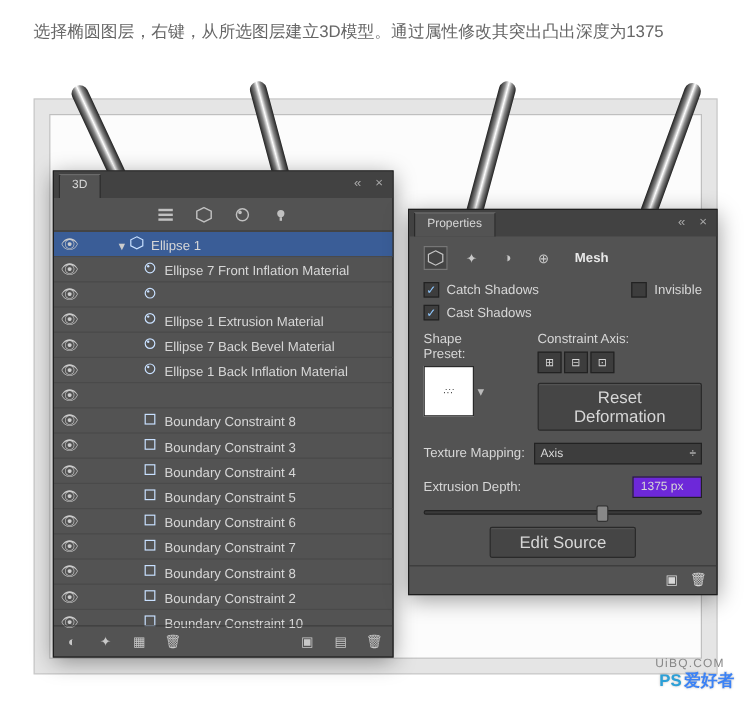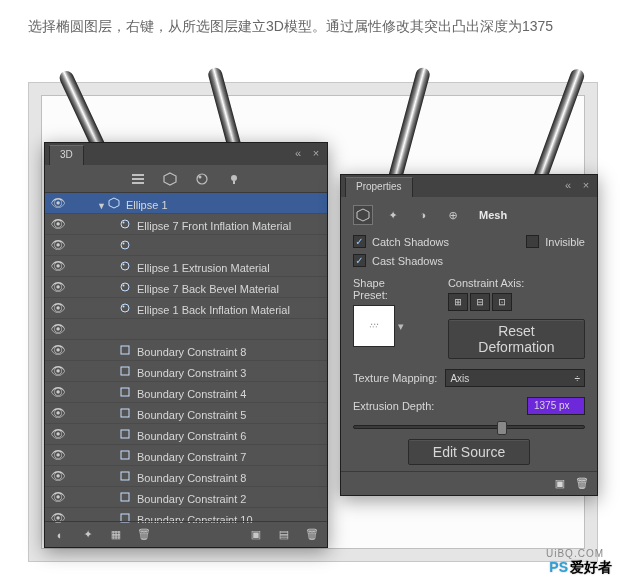--- a/index.html
+++ b/index.html
@@ -46,21 +46,21 @@
 .thumb{width:42px;height:42px;background:#fff;border:1px solid #2a2a2a;display:flex;align-items:center;justify-content:center;color:#333;font-size:7px;text-align:center}
 .btn{background:#454545;border:1px solid #2a2a2a;color:#d7d7d7;padding:3px 10px;font-size:14px;border-radius:2px;cursor:pointer;box-shadow:inset 0 1px 0 rgba(255,255,255,.08)}
 .select{background:#3d3d3d;border:1px solid #222;color:#d7d7d7;font-size:10px;padding:2px 4px;height:18px;flex:1;display:flex;align-items:center;justify-content:space-between}
 .valbox{background:#6d28d9;border:1px solid #222;color:#d7d7d7;font-size:10px;padding:2px 6px;height:18px;min-width:58px;text-align:left}
 .slider{height:4px;background:#3a3a3a;border:1px solid #222;position:relative;margin:4px 0 10px;border-radius:2px}
 .slider .knob{position:absolute;top:-5px;left:62%;width:10px;height:14px;background:#888;border:1px solid #333;border-radius:2px}
 .defaxis{display:flex;gap:2px}
 .defaxis .ax{width:20px;height:18px;background:#3d3d3d;border:1px solid #222;display:flex;align-items:center;justify-content:center;font-size:9px}
 .prop-foot{position:absolute;bottom:0;left:0;right:0;height:24px;border-top:1px solid #3a3a3a;display:flex;align-items:center;justify-content:flex-end;padding:0 8px;gap:10px}
 .watermark{position:absolute;right:14px;bottom:8px;font-size:14px;color:#2ca0d8;font-weight:bold;text-shadow:0 0 2px rgba(0,0,0,.3)}
-.watermark .cn{color:#000000;margin-left:2px}
+.watermark .cn{color:#3b82f6;margin-left:2px}
 .wm2{position:absolute;right:22px;bottom:26px;font-size:10px;color:#888;letter-spacing:1px}
 .axis-widget{position:absolute;left:312px;top:218px;width:30px;height:30px}
 .axis-widget .ay{position:absolute;left:13px;top:0;width:3px;height:18px;background:#4cd24c}
 .axis-widget .ax{position:absolute;left:13px;top:15px;width:18px;height:3px;background:#e04040}
 .axis-widget .az{position:absolute;left:6px;top:18px;width:3px;height:12px;background:#4080f0;transform:rotate(35deg)}
 </style>
 </head>
 <body>
 
 <div class="instruction">选择椭圆图层，右键，从所选图层建立3D模型。通过属性修改其突出凸出深度为1375</div>

